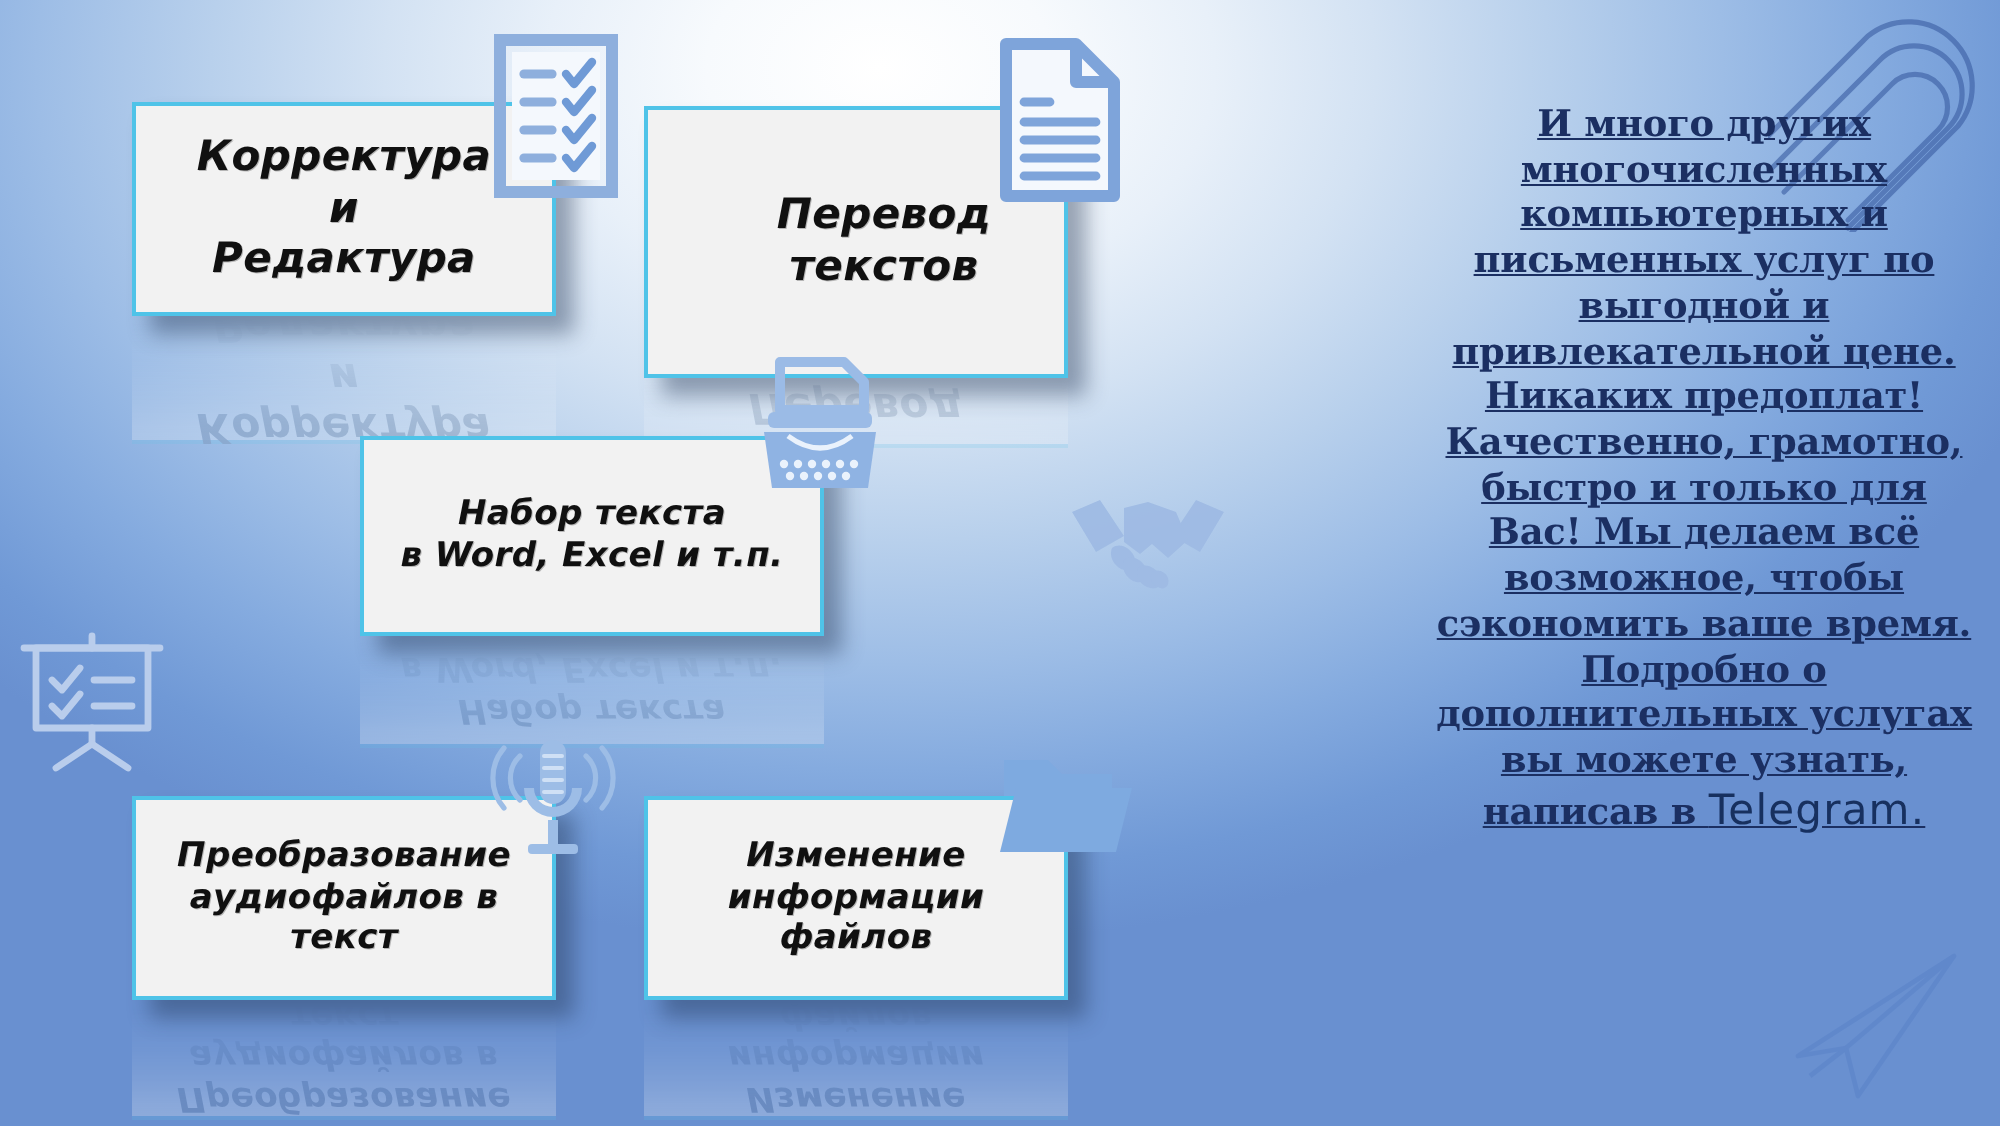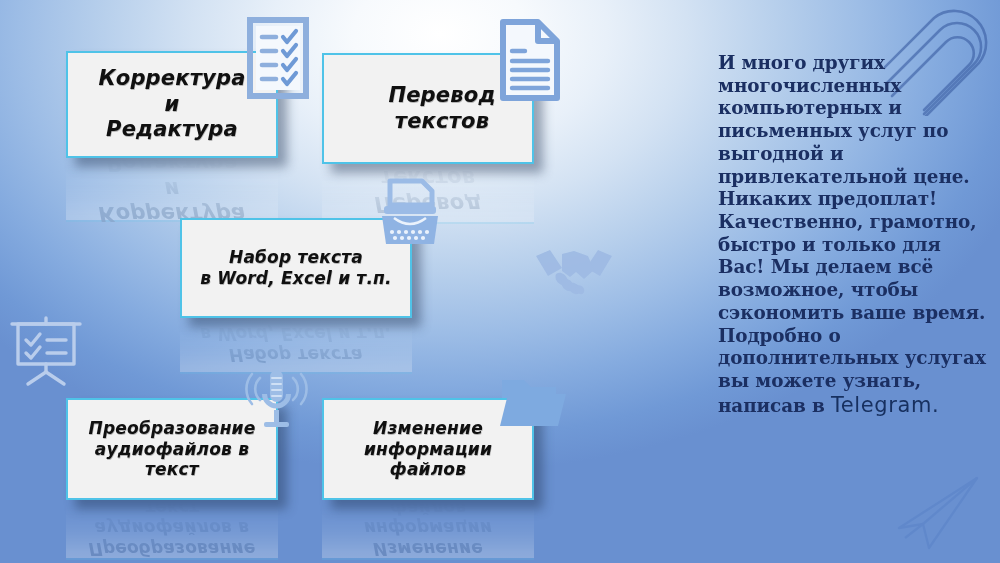--- a/index.html
+++ b/index.html
@@ -86,28 +86,29 @@
     text-shadow: none;
     opacity: 0.85;
   }
 
   
   #promo-text {
     position: absolute;
     right: 14px;
     top: 52px;
     width: 268px;
-    text-align: left;
+    text-align: center;
     font-family: "DejaVu Serif", "Liberation Serif", serif;
     font-weight: bold;
     font-size: 18.4px;
     line-height: 1.235;
     color: #1b2f62;
     z-index: 6;
     letter-spacing: -0.1px;
+    text-decoration: underline;
   }
   #promo-text .telegram {
     font-family: "DejaVu Sans", sans-serif;
     font-weight: normal;
     font-size: 21px;
     letter-spacing: 0.6px;
     color: #17305f;
   }
 </style>
 </head>
@@ -284,21 +285,21 @@
 файлов</div>
       </div>
   </div>
 
   <div class="card" style="left:66px; top:51px; width:212px; height:107px;">
     <div class="card-label" style="font-size:21px;">Корректура
 и
 Редактура</div>
   </div>
 
-  <div class="card" style="left:322px; top:53px; width:212px; height:111px;padding-left:28px;">
+  <div class="card" style="left:322px; top:53px; width:212px; height:136px;padding-left:28px;">
     <div class="card-label" style="font-size:21px;">Перевод
 текстов</div>
   </div>
 
   <div class="card" style="left:180px; top:218px; width:232px; height:100px;">
     <div class="card-label" style="font-size:17px;">Набор текста
 в Word, Excel и т.п.</div>
   </div>
 
   <div class="card" style="left:66px; top:398px; width:212px; height:102px;">

